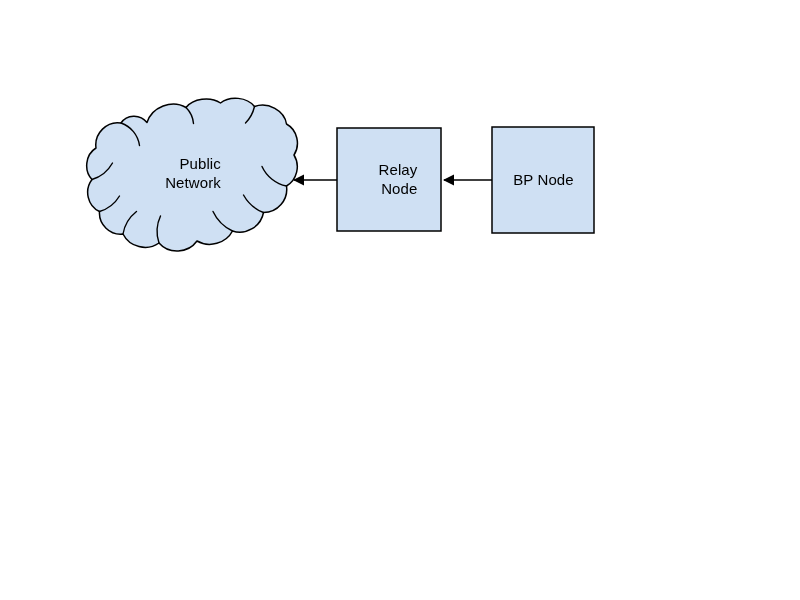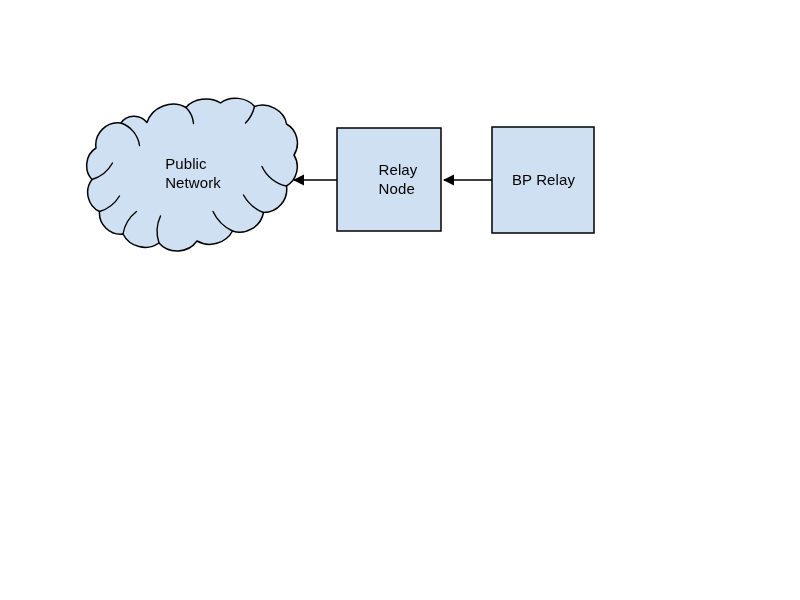--- a/index.html
+++ b/index.html
@@ -23,21 +23,21 @@
     left: 0;
     top: 0;
     width: 800px;
     height: 600px;
   }
   .node-label {
     position: absolute;
     display: flex;
     align-items: center;
     justify-content: center;
-    text-align: left;
+    text-align: right;
     color: #000000;
     font-family: "Liberation Sans", sans-serif;
     font-size: 15px;
     line-height: 19px;
     white-space: pre-line;
     pointer-events: none;
     letter-spacing: 0.1px;
   }
   
   #cloud-label {
@@ -138,15 +138,15 @@
   <div class="shape-hit" id="cloud-hit"></div>
   <div class="shape-hit" id="relay-hit"></div>
   <div class="shape-hit" id="bp-hit"></div>
 
   <div class="node-label" id="cloud-label">Public
 Network</div>
 
   <div class="node-label" id="relay-label">Relay
 Node</div>
 
-  <div class="node-label" id="bp-label">BP Relay</div>
+  <div class="node-label" id="bp-label">BP Node</div>
 
 </div>
 
 </body></html>

